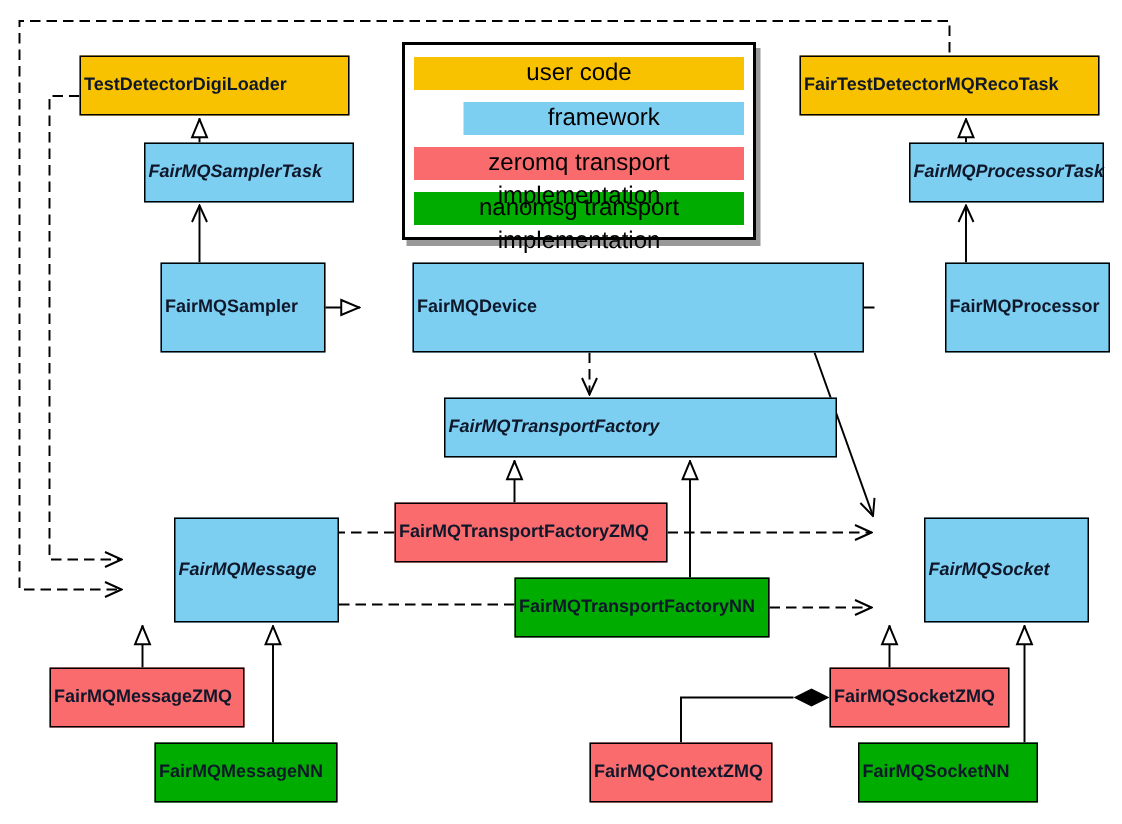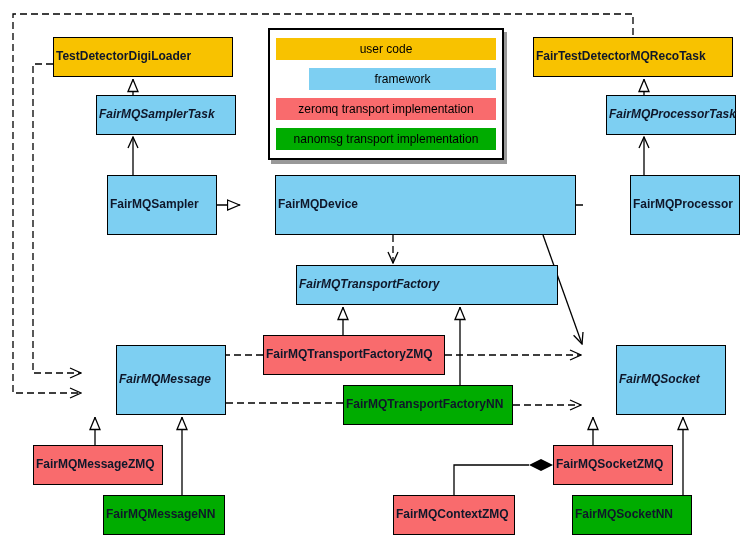--- a/index.html
+++ b/index.html
@@ -22,21 +22,21 @@
   .c-framework{background:var(--color-framework,#7DCFF2);margin-left:33px;}
   .c-zeromq{background:var(--color-zeromq,#F96B6D);}
   .c-nanomsg{background:var(--color-nanomsg,#00AC00);}
   #legend{
     position:absolute;left:268px;top:28px;width:236px;z-index:2;
     box-sizing:border-box;background:#fff;border:2px solid #000;
     padding:8px 6px;box-shadow:3px 4px 0 var(--color-legend_shadow,#999);
   }
   .legend-row{
     height:22px;line-height:22px;margin-bottom:8px;
-    text-align:center;font-size:12px;color:#000;
+    text-align:center;font-size:16px;color:#000;
   }
   .legend-row:last-child{margin-bottom:0;}
 </style>
 </head>
 <body>
 
 <div id="diagram">
 
   <svg id="connector-layer" width="748" height="549">
     <defs>

